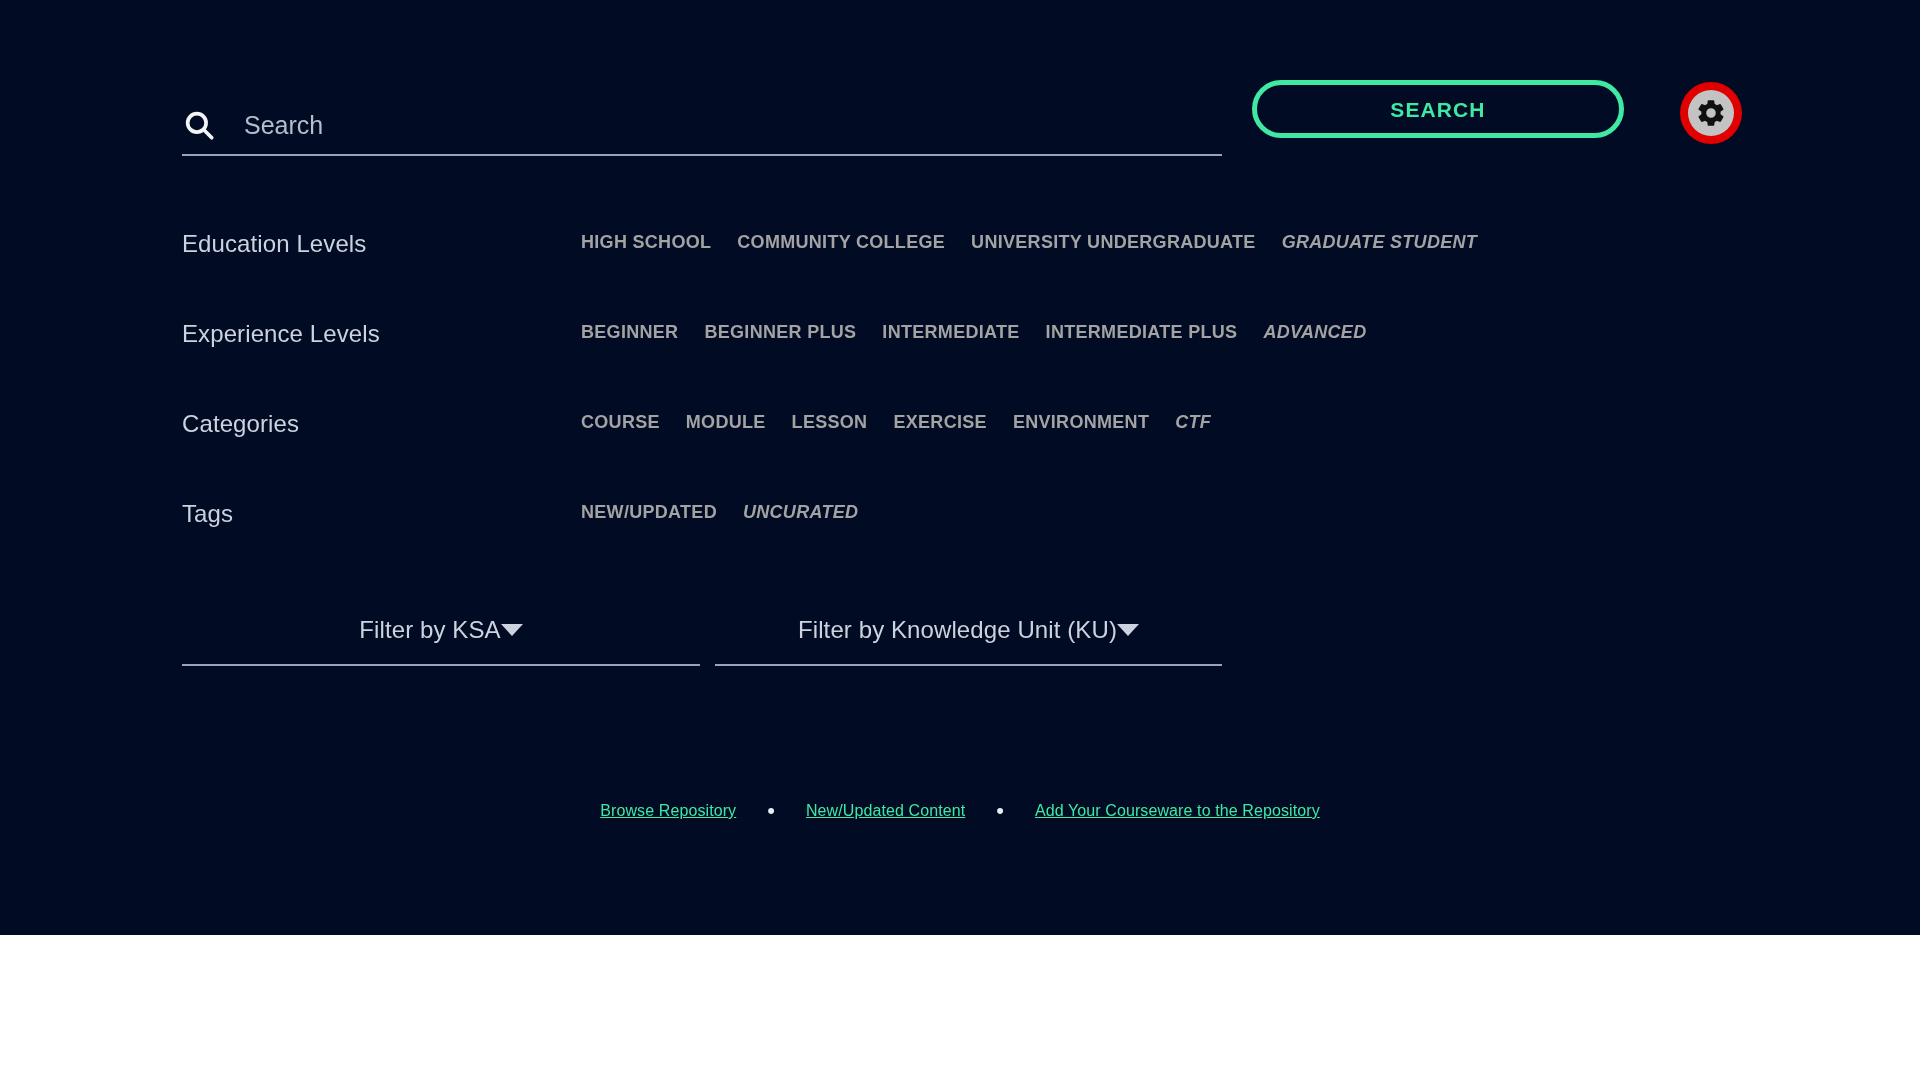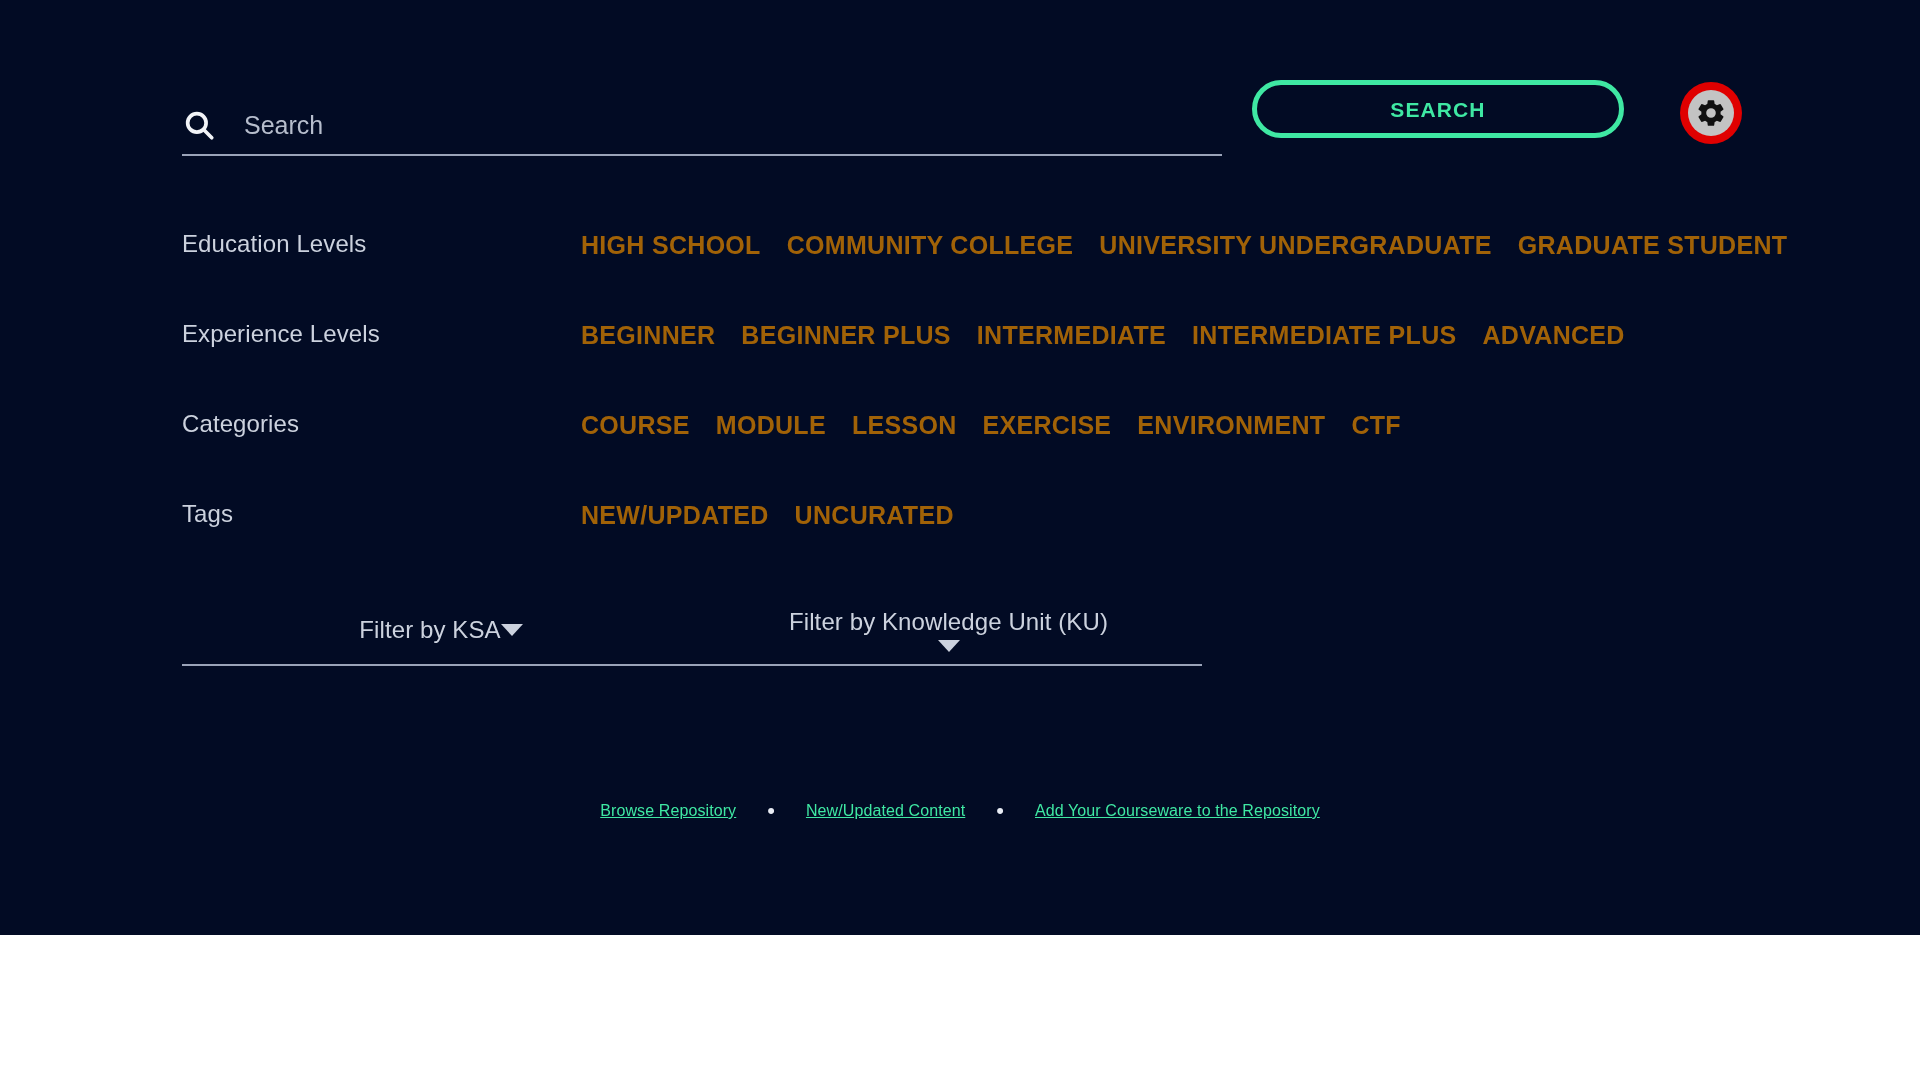--- a/index.html
+++ b/index.html
@@ -144,31 +144,31 @@
   }
   .facet-chips {
     position: absolute;
     left: 581px;
     top: 28px;
     display: flex;
     flex-wrap: wrap;
     align-items: center;
   }
   .chip {
-    font-size: 25px;
+    font-size: 18px;
     font-weight: bold;
-    color: #a16207;
+    color: #a3a3a3;
     letter-spacing: 0.3px;
     margin-right: 26px;
     white-space: nowrap;
     cursor: pointer;
     text-decoration: none;
     line-height: 1;
   }
-  .chip:last-child { margin-right: 6px; }
+  .chip:last-child { margin-right: 6px; font-style: italic; }
 
   
   .dropdown-row {
     position: absolute;
     left: 0;
     top: 600px;
     width: 1920px;
     height: 70px;
   }
   .dropdown {
@@ -176,21 +176,21 @@
     top: 0;
     height: 66px;
     border-bottom: 2px solid #9aa3b8;
     box-sizing: border-box;
     display: flex;
     align-items: center;
     justify-content: center;
     cursor: pointer;
   }
   .dropdown:nth-of-type(1) { left: 182px;  width: 518px; }
-  .dropdown:nth-of-type(2) { left: 695px;  width: 507px; flex-direction: column; }
+  .dropdown:nth-of-type(2) { left: 715px;  width: 507px; }
   .dropdown:nth-of-type(3) { left: 1248px; width: 507px; }
 
   .dropdown-value {
     font-size: 24px;
     color: #ccd2de;
     white-space: nowrap;
     letter-spacing: 0.1px;
     padding-bottom: 4px;
   }
   .caret {

